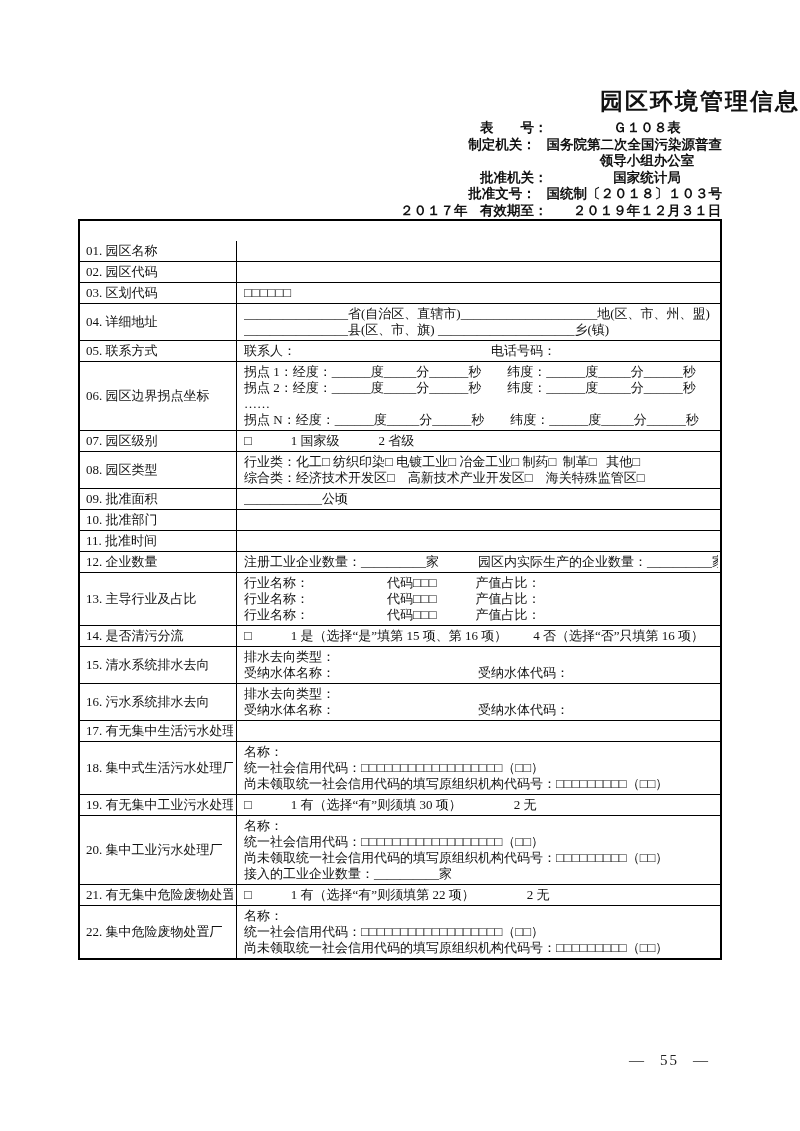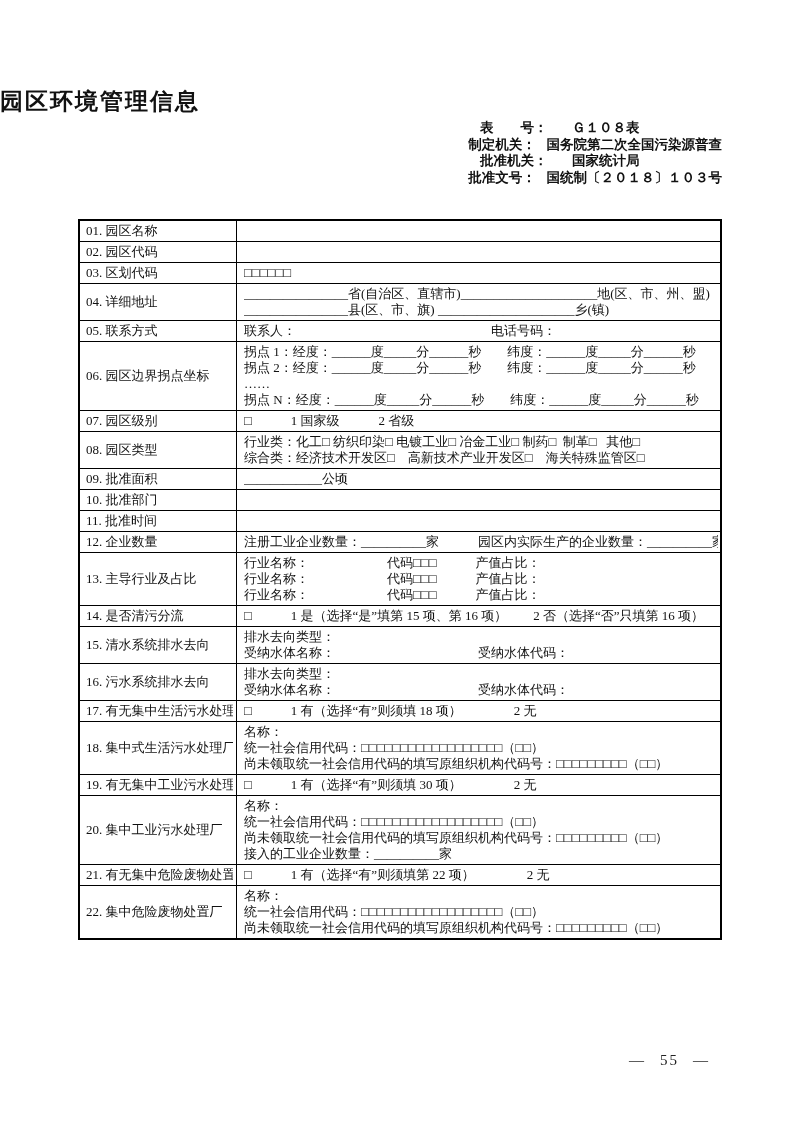--- a/index.html
+++ b/index.html
@@ -3,33 +3,33 @@
 <meta charset="utf-8">
 <style>
   html,body{margin:0;padding:0;background:#ffffff;}
   .page{
     position:relative;width:800px;height:1131px;background:#ffffff;
     font-family:"Liberation Serif","DejaVu Serif",serif;color:#111111;
     overflow:hidden;
   }
   .title{
     position:absolute;top:86px;left:0;width:100%;margin:0;
-    text-align:left;font-size:23px;font-weight:bold;letter-spacing:2px;
+    text-align:right;font-size:23px;font-weight:bold;letter-spacing:2px;
   }
   .meta{position:absolute;left:400px;width:322px;top:120px;font-size:13.5px;font-weight:bold;}
   .meta-row{display:flex;line-height:16.5px;}
   .meta-prefix{width:80px;text-align:left;white-space:pre;}
   .meta-label{width:92px;white-space:pre;}
-  .meta-value{flex:1;text-align:left;white-space:pre;}
+  .meta-value{flex:1;text-align:center;white-space:pre;}
   .form-table{
     position:absolute;left:78px;top:219px;width:644px;
     border:2px solid #000;box-sizing:border-box;
   }
   .form-row{display:flex;border-top:1px solid #000;}
-  .form-row:first-child{border-top:none;}
+  .form-row:first-child{border-top:none;margin-top:20px;}
   .label-cell{
     width:157px;box-sizing:border-box;border-right:1px solid #000;
     padding:2px 3px 2px 6px;font-size:13.5px;line-height:16px;
     display:flex;flex-direction:column;justify-content:center;
   }
   .content-cell{
     flex:1;min-width:0;padding:2px 2px 2px 7px;
     display:flex;flex-direction:column;justify-content:center;
   }
   .line{font-size:13px;line-height:16px;min-height:16px;white-space:pre;overflow:hidden;}
@@ -49,27 +49,37 @@
         <span class="meta-label">表　　号：</span>
         <span class="meta-value">Ｇ１０８表</span>
       </div>
       <div class="meta-row">
         <span class="meta-prefix"></span>
         <span class="meta-label">制定机关：</span>
         <span class="meta-value">国务院第二次全国污染源普查</span>
       </div>
       <div class="meta-row">
         <span class="meta-prefix"></span>
+        <span class="meta-label"></span>
+        <span class="meta-value">领导小组办公室</span>
+      </div>
+      <div class="meta-row">
+        <span class="meta-prefix"></span>
         <span class="meta-label">批准机关：</span>
         <span class="meta-value">国家统计局</span>
       </div>
       <div class="meta-row">
         <span class="meta-prefix"></span>
         <span class="meta-label">批准文号：</span>
         <span class="meta-value">国统制〔２０１８〕１０３号</span>
+      </div>
+      <div class="meta-row">
+        <span class="meta-prefix">２０１７年</span>
+        <span class="meta-label">有效期至：</span>
+        <span class="meta-value">２０１９年１２月３１日</span>
       </div>
     </div>
   <div class="form-table" id="formTable">
       <div class="form-row">
         <div class="label-cell">
           <div class="line">01. 园区名称</div>
         </div>
         <div class="content-cell">
           <div class="line"></div>
         </div>
@@ -172,21 +182,21 @@
           <div class="line">行业名称：　　　　　　代码□□□　　　产值占比：</div>
           <div class="line">行业名称：　　　　　　代码□□□　　　产值占比：</div>
           <div class="line">行业名称：　　　　　　代码□□□　　　产值占比：</div>
         </div>
       </div>
       <div class="form-row">
         <div class="label-cell">
           <div class="line">14. 是否清污分流</div>
         </div>
         <div class="content-cell">
-          <div class="line">□　　　1 是（选择“是”填第 15 项、第 16 项）　　2 否（选择“否”只填第 16 项）</div>
+          <div class="line">□　　　1 是（选择“是”填第 15 项、第 16 项）　　4 否（选择“否”只填第 16 项）</div>
         </div>
       </div>
       <div class="form-row">
         <div class="label-cell">
           <div class="line">15. 清水系统排水去向</div>
         </div>
         <div class="content-cell">
           <div class="line">排水去向类型：</div>
           <div class="line">受纳水体名称：　　　　　　　　　　　受纳水体代码：</div>
         </div>
@@ -196,23 +206,20 @@
           <div class="line">16. 污水系统排水去向</div>
         </div>
         <div class="content-cell">
           <div class="line">排水去向类型：</div>
           <div class="line">受纳水体名称：　　　　　　　　　　　受纳水体代码：</div>
         </div>
       </div>
       <div class="form-row">
         <div class="label-cell">
           <div class="line">17. 有无集中生活污水处理厂</div>
-        </div>
-        <div class="content-cell">
-          <div class="line">□　　　1 有（选择“有”则须填 18 项）　　　　2 无</div>
         </div>
       </div>
       <div class="form-row">
         <div class="label-cell">
           <div class="line">18. 集中式生活污水处理厂</div>
         </div>
         <div class="content-cell">
           <div class="line">名称：</div>
           <div class="line">统一社会信用代码：□□□□□□□□□□□□□□□□□□（□□）</div>
           <div class="line">尚未领取统一社会信用代码的填写原组织机构代码号：□□□□□□□□□（□□）</div>

